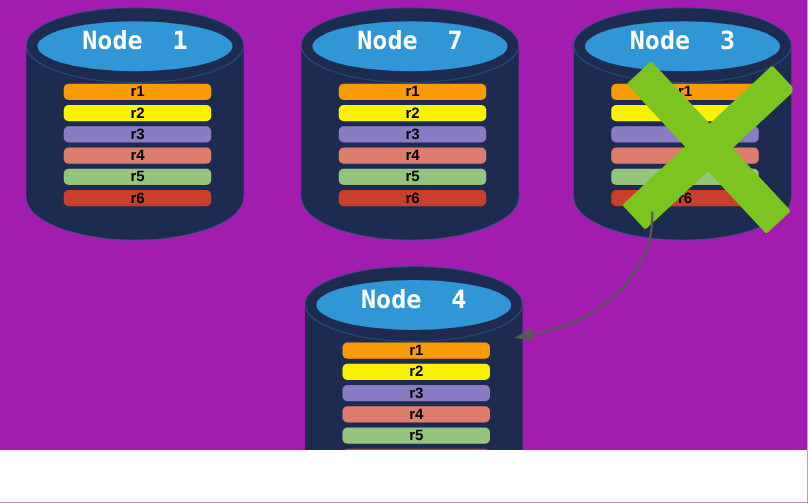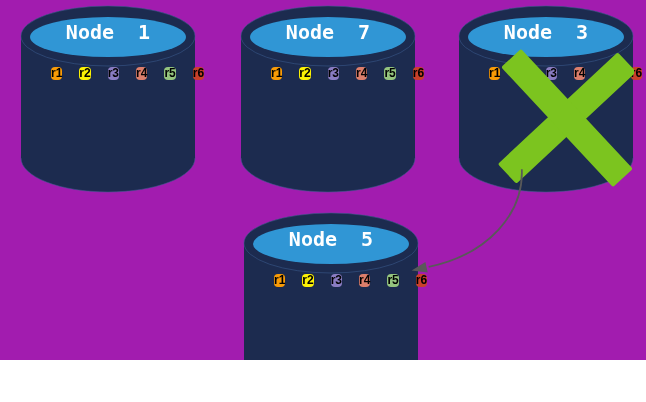--- a/index.html
+++ b/index.html
@@ -22,21 +22,21 @@
     position: absolute; left: 0; right: 0; top: 16px;
     text-align: center;
     font-family: "DejaVu Sans Mono", monospace;
     font-weight: bold;
     font-size: 20px;
     color: #ffffff;
     white-space: pre;
   }
   .bars {
     position: absolute; left: 31px; top: 63px; width: 118px;
-    display: flex; flex-direction: row; gap: 17px;
+    display: flex; flex-direction: column; gap: 4px;
   }
   .bar {
     height: 13px; border-radius: 4px;
     display: flex; align-items: center; justify-content: center;
   }
   .bar-label {
     font-family: "Liberation Sans", sans-serif;
     font-size: 12px; font-weight: bold; color: #000000; line-height: 13px;
   }
   .x-overlay, .arrow-layer {
@@ -145,21 +145,21 @@
     </svg>
   </div>
 
   <div class="node node-4">
     <svg class="cyl" viewBox="0 0 176 189">
       <ellipse cx="88" cy="154" rx="87" ry="34" stroke-width="1" stroke-opacity="0.55" stroke="#3D5C8F" fill="#1C2B4F"></ellipse>
       <rect x="1" y="32" width="174" height="122" fill="#1C2B4F"></rect>
       <ellipse cx="88" cy="32" rx="87" ry="30" stroke-width="1" stroke-opacity="0.55" stroke="#3D5C8F" fill="#1C2B4F"></ellipse>
       <ellipse cx="88" cy="33" rx="78" ry="20" fill="#3096D5"></ellipse>
     </svg>
-    <div class="node-title">Node  5</div>
+    <div class="node-title">Node  4</div>
     <div class="bars">
       <div class="bar" style="background: rgb(249, 155, 6);">
           <span class="bar-label">r1</span>
         </div>
       <div class="bar" style="background: rgb(251, 241, 4);">
           <span class="bar-label">r2</span>
         </div>
       <div class="bar" style="background: rgb(138, 124, 194);">
           <span class="bar-label">r3</span>
         </div>

